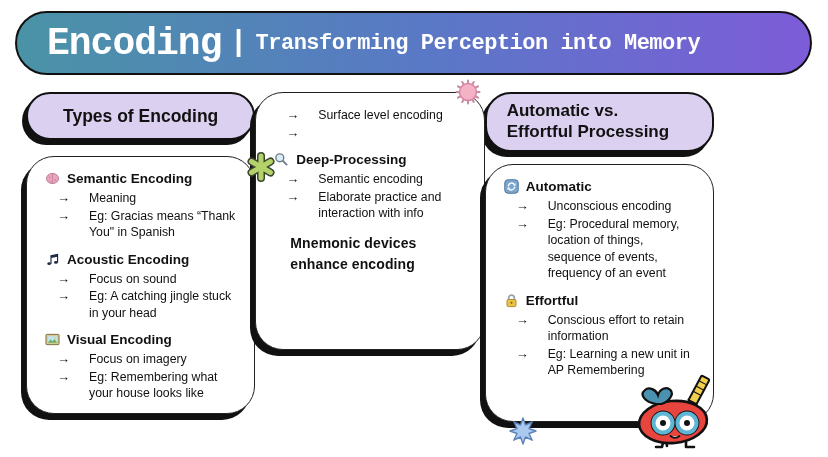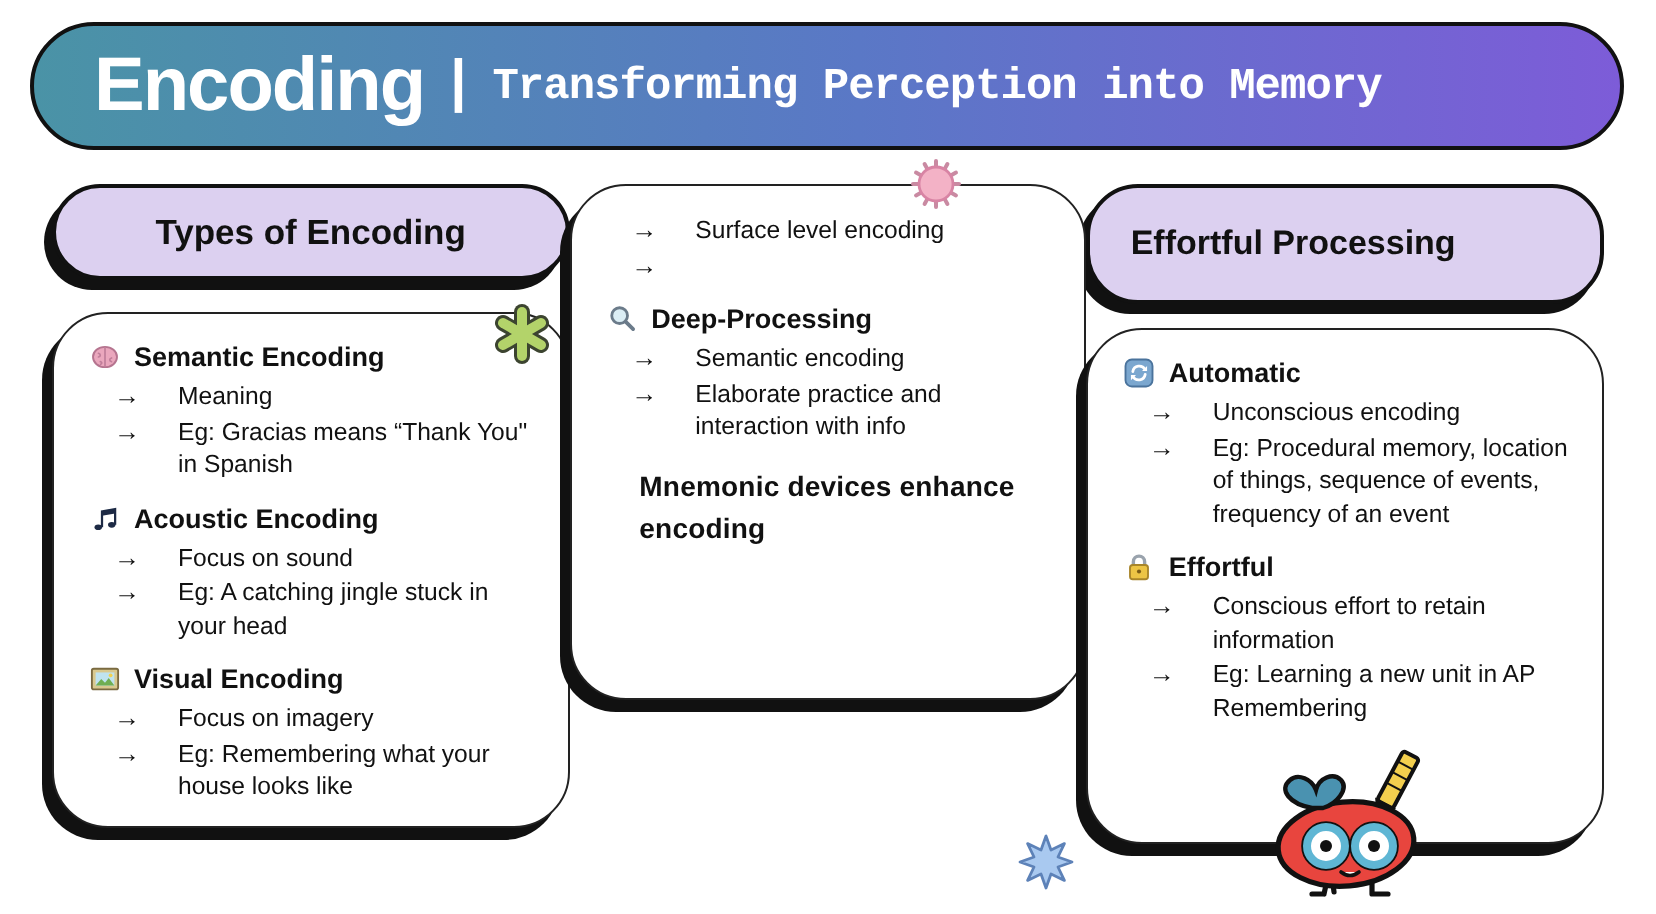--- a/index.html
+++ b/index.html
@@ -6,26 +6,26 @@
   body { background:#fff; font-family:"Liberation Sans", sans-serif; color:#111; }
   .page { position:relative; width:828px; height:457px; background:#ffffff; overflow:hidden; }
 
   
   .banner {
     position:absolute; left:15px; top:11px; width:797px; height:64px;
     border:2.5px solid #111; border-radius:36px;
     background:linear-gradient(90deg,#4a93a6 0%, #5a78c6 52%, #7d5cd8 100%);
     display:flex; align-items:center; padding-left:30px; color:#fff; gap:13px;
   }
-  .banner-title { font-family:Liberation Sans, sans-serif; font-size:38px; font-weight:800; letter-spacing:-1px; }
+  .banner-title { font-family:Liberation Mono, monospace; font-size:38px; font-weight:800; letter-spacing:-1px; }
   .banner-sep   { font-size:29px; font-weight:700; transform:translateY(-2px); }
   .banner-sub   { font-family:Liberation Mono, monospace; font-size:22px; font-weight:700; letter-spacing:-0.5px; }
 
   
-  .cols { position:absolute; left:26px; top:92px; width:776px; display:flex; }
+  .cols { position:absolute; left:26px; top:92px; width:688px; display:flex; }
   .col  { flex:1; display:flex; flex-direction:column; min-width:0; }
 
   .pill {
     background:#dcd0f0; border:2px solid #111; border-radius:26px;
     box-shadow:-4px 5px 0 #111;
     font-weight:700; font-size:17.5px; color:#111;
     display:flex; align-items:center; justify-content:center;
     height:48px; margin-bottom:16px;
   }
   .pill.two-line {
@@ -173,20 +173,21 @@
           </div>
         </div>
 
         <div class="note">Mnemonic devices enhance encoding</div>
 
       </div>
     </div>
 
     <div class="col">
       <div class="pill two-line">
+        <span>Automatic vs.</span>
         <span>Effortful Processing</span>
       </div>
       <div class="card">
 
         <div class="section">
           <div class="sec-head">
             <span class="icon">
               <svg viewBox="0 0 16 16" width="15" height="15">
                 <rect x="0.8" y="0.8" width="14.4" height="14.4" rx="3.4" fill="#7ba7cf" stroke="#4a739c" stroke-width="1"></rect>
                 <path d="M11.2 6.1A3.5 3.5 0 0 0 4.7 7.2 M4.8 9.9a3.5 3.5 0 0 0 6.5-1.1" stroke="#fff" stroke-width="1.5" fill="none" stroke-linecap="round"></path>

